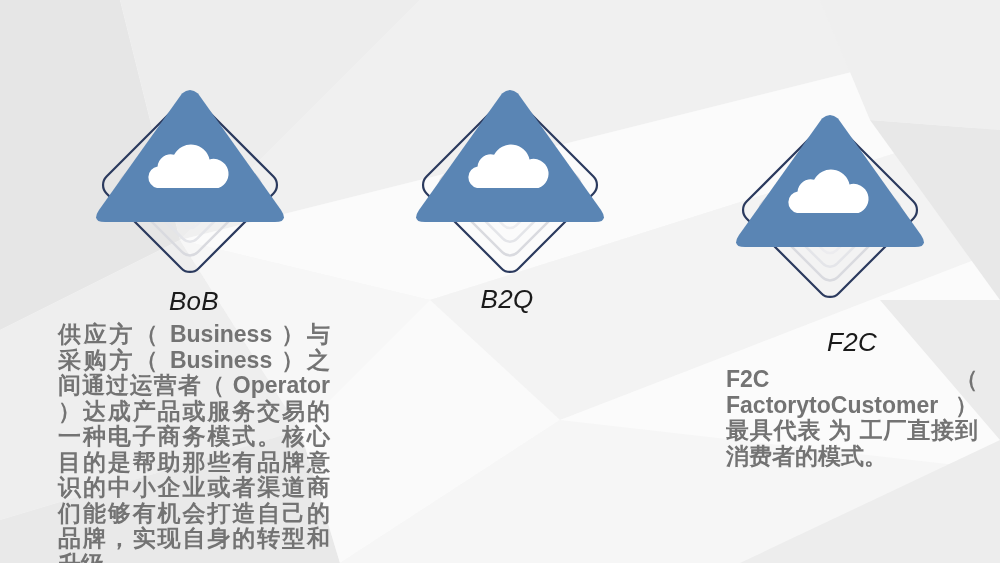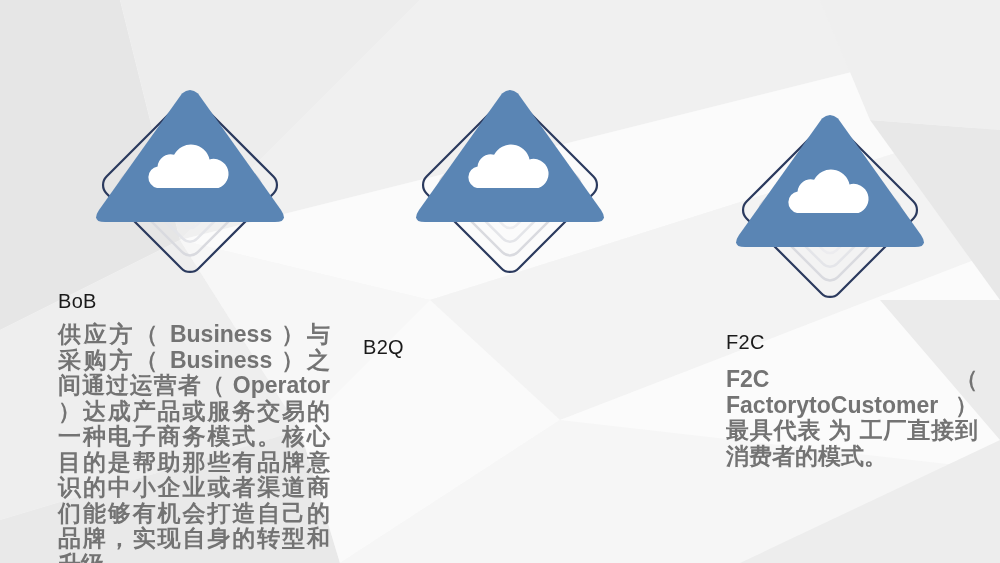--- a/index.html
+++ b/index.html
@@ -49,41 +49,42 @@
   #icon-bob  { left: 85px;  top: 80px;  }
   #icon-b2q  { left: 405px; top: 80px;  }
   #icon-f2c  { left: 725px; top: 105px; }
 
   
   .col {
     position: absolute;
     box-sizing: border-box;
   }
   .col-title {
-    font-size: 20px;
+    font-size: 26px;
     line-height: 30px;
     color: #1a1a1a;
-    text-align: left;
+    text-align: center;
     font-weight: normal;
     margin: 0 0 6px 0;
     letter-spacing: 0.3px;
+    font-style: italic;
   }
   .col-body {
     font-size: 23px;
     line-height: 25.5px;
     color: #737373;
     text-align: justify;
     text-justify: inter-character;
     margin: 0;
     white-space: pre-wrap;
     font-weight: bold;
   }
 
   #col-bob { left: 58px;  top: 286px; width: 272px; }
-  #col-b2q { left: 363px; top: 284px; width: 288px; margin-top: 48px; }
+  #col-b2q { left: 363px; top: 284px; width: 288px; }
   #col-f2c { left: 726px; top: 327px; width: 252px; }
 
   #col-f2c .col-body { text-align: justify; margin-top: 10px; }
 </style>
 </head>
 <body>
 
 <div id="slide">
 
   <svg id="bg-poly" viewBox="0 0 1000 563" preserveAspectRatio="none" aria-hidden="true">

